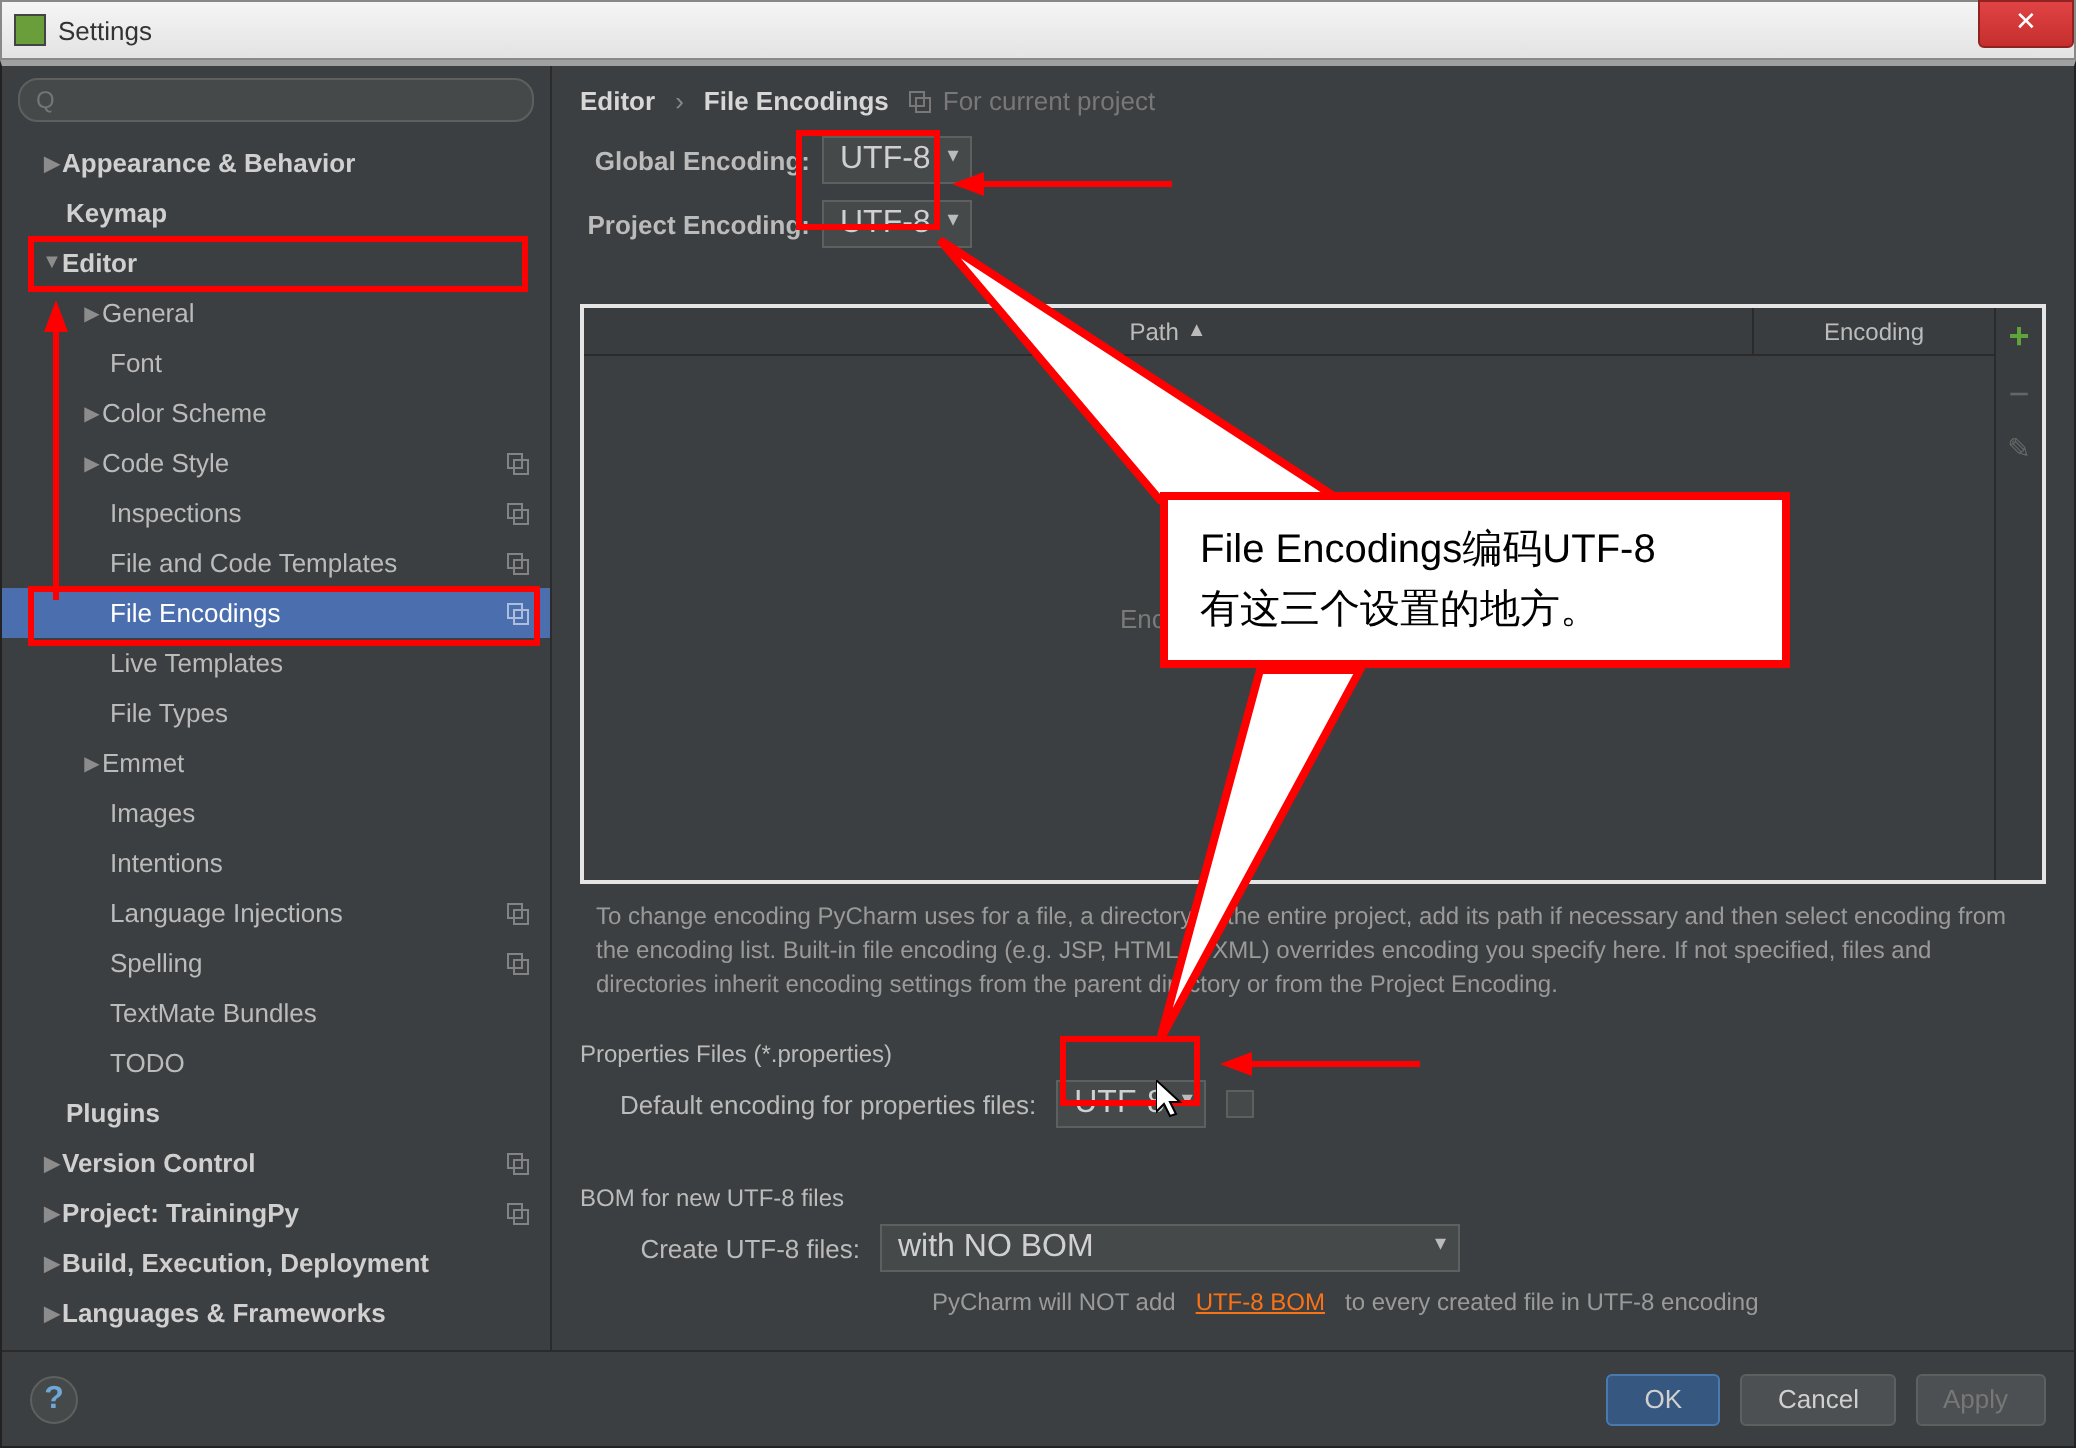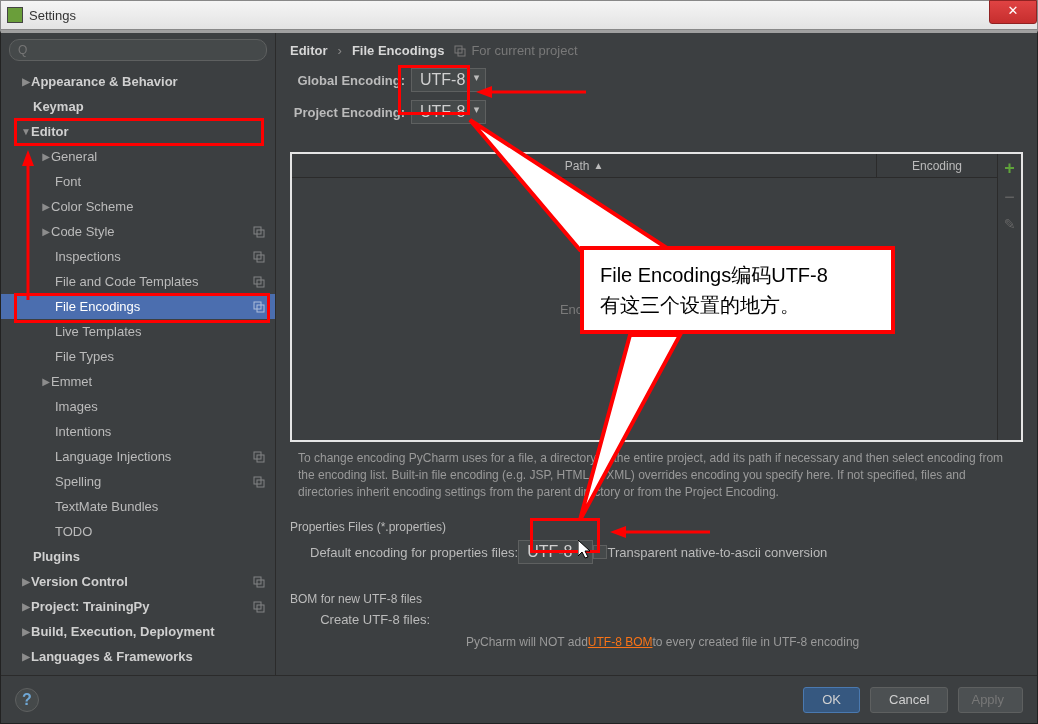--- a/index.html
+++ b/index.html
@@ -49,21 +49,21 @@
 .th.path { flex: 1; }
 .th.enc { width: 120px; border-right: none; }
 .table-body { flex: 1; display: flex; align-items: center; justify-content: center; color: #7a7a7a; font-size: 13px; text-align: center; }
 .table-side { width: 24px; background: #3a3d3f; border-left: 1px solid #2b2b2b; display: flex; flex-direction: column; align-items: center; padding-top: 4px; gap: 8px; }
 .plus { color: #5fa33a; font-size: 18px; font-weight: bold; cursor:pointer; }
 .minus { color: #666; font-size: 18px; cursor:default;}
 .pencil { color: #666; font-size: 14px; cursor:default;}
 
 .helptext { padding: 8px 22px 10px 22px; font-size: 12px; color: #9a9a9a; line-height: 1.4; }
 .section-label { padding: 10px 14px 2px 14px; font-size: 12px; color: #bbbbbb; }
-.row2 { display: flex; align-items: center; padding: 4px 14px 4px 34px; font-size: 13px; gap: 0; }
+.row2 { display: flex; align-items: center; padding: 4px 14px 4px 34px; font-size: 13px; gap: 10px; }
 .checkbox { width: 14px; height: 14px; background: #45494a; border: 1px solid #5e6060; display: inline-block; }
 .link { color: #f97316; text-decoration: underline; }
 .infotext { padding-left: 190px; font-size: 12px; color: #9a9a9a; }
 
 .footer { height: 48px; border-top: 1px solid #2b2b2b; display: flex; align-items: center; padding: 0 14px; gap: 10px; }
 .help-btn { width: 24px; height: 24px; border-radius: 12px; border: 1px solid #5e6060; color: #6fa8d6; background: #45494a; text-align: center; line-height: 22px; font-weight: bold; cursor:pointer;}
 .spacer { flex: 1; }
 .btn { height: 26px; padding: 0 18px; background: #4c5052; border: 1px solid #5e6060; color: #d0d0d0; font-size: 13px; cursor: pointer; border-radius: 3px;}
 .btn.primary { background: #365880; border-color: #4a79b0; }
 .btn.disabled { color: #777; padding-left: 12px; }
@@ -248,26 +248,26 @@
         </div>
       </div>
 
       <div class="helptext">To change encoding PyCharm uses for a file, a directory or the entire project, add its path if necessary and then select encoding from the encoding list. Built-in file encoding (e.g. JSP, HTML or XML) overrides encoding you specify here. If not specified, files and directories inherit encoding settings from the parent directory or from the Project Encoding.</div>
 
       <div class="section-label">Properties Files (*.properties)</div>
       <div class="row2">
         <span>Default encoding for properties files:</span>
         <span class="dropdown">UTF-8</span>
         <span class="checkbox"></span>
-        <span>Transparent native-to-ascii conversion</span>
       </div>
 
       <div class="section-label" style="margin-top:14px;">BOM for new UTF-8 files</div>
       <div class="row2">
         <span style="width:120px;text-align:right;">Create UTF-8 files:</span>
+        <span class="dropdown wide">with NO BOM</span>
       </div>
       <div class="row2 infotext">
         <span>PyCharm will NOT add </span>
           <a class="link">UTF-8 BOM</a>
           <span> to every created file in UTF-8 encoding</span>
       </div>
     </div>
   </div>
 
   <div class="footer">

